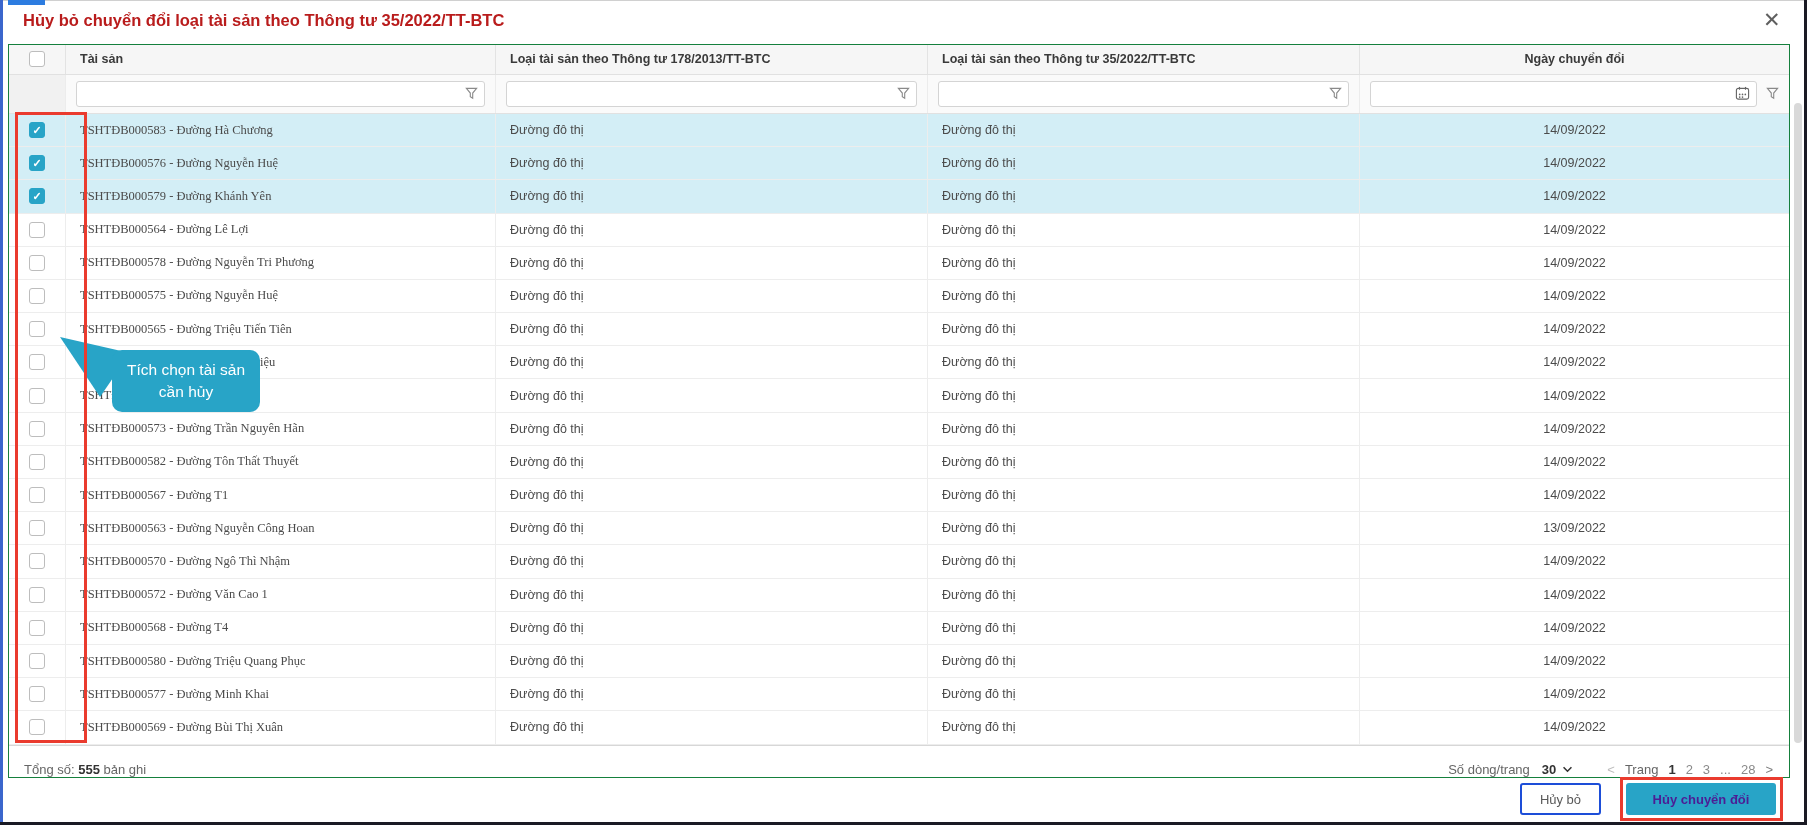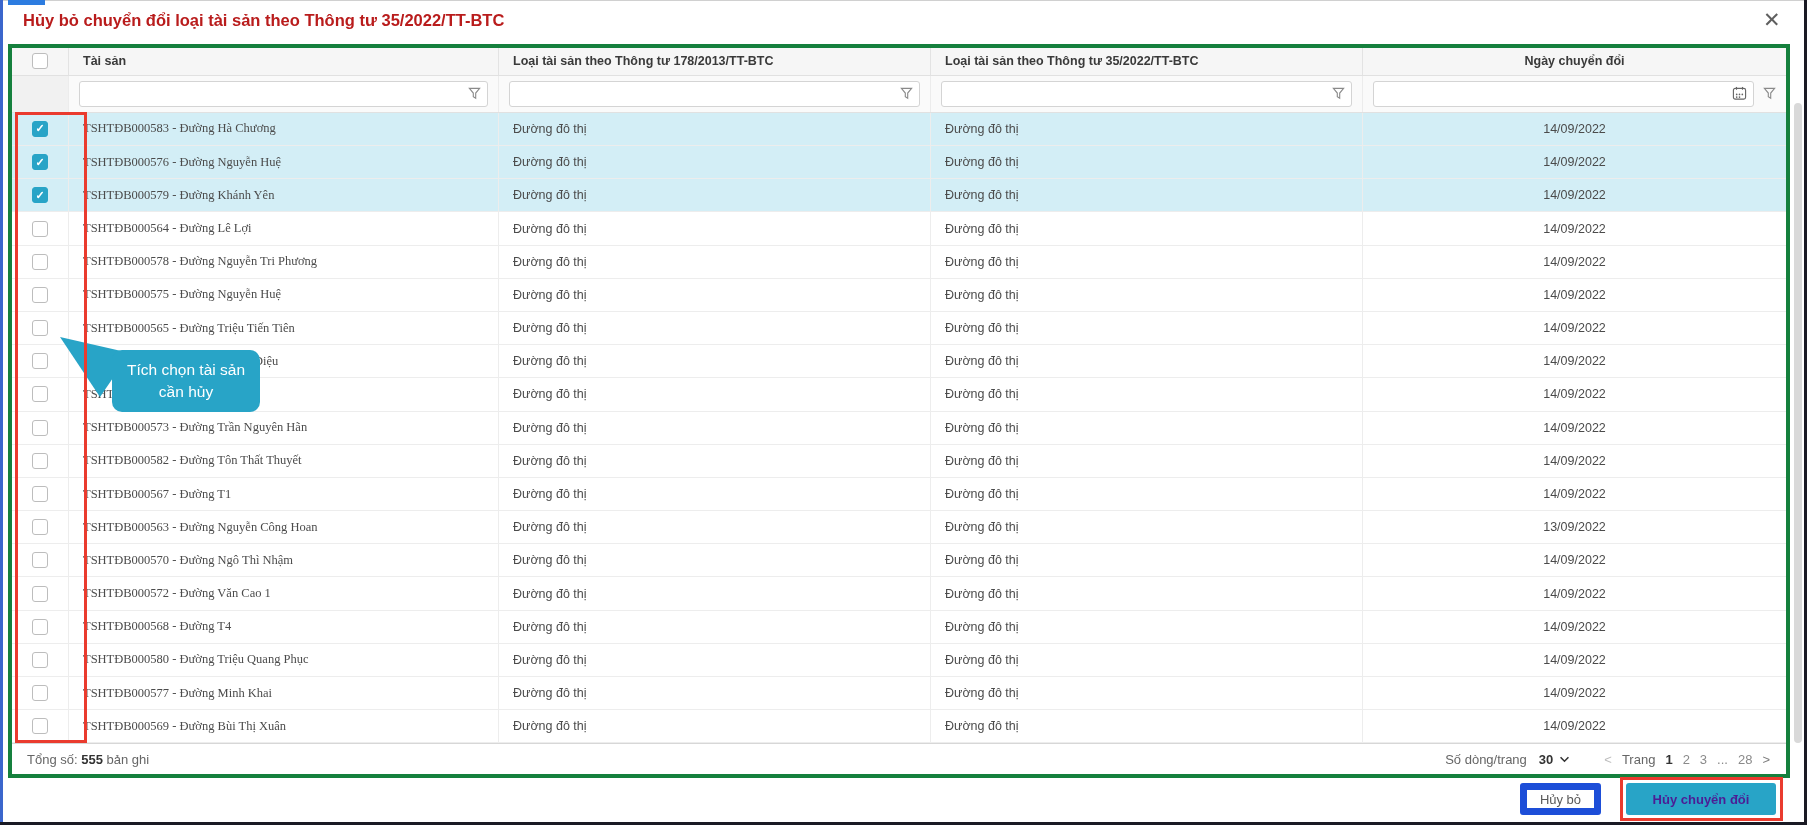--- a/index.html
+++ b/index.html
@@ -10,21 +10,21 @@
   .edge-top    { position:absolute; left:0; top:0; width:100%; height:1px; background:#d0d0d0; }
   .edge-left   { position:absolute; left:0; top:0; width:3px; height:100%; background:#3b66cc; }
   .edge-right  { position:absolute; right:0; top:0; width:3px; height:100%; background:#1a1a24; }
   .edge-bottom { position:absolute; left:0; bottom:0; width:100%; height:3px; background:#1a1a24; }
   .blue-tab    { position:absolute; left:8px; top:0; width:37px; height:5px; background:#2d7ce0; }
 
   .modal-title { position:absolute; left:23px; top:11px; font-size:16.5px; font-weight:bold; color:#b91c1c; }
   .close-x { position:absolute; left:1763px; top:6px; font-size:21px; color:#5f5f5f; cursor:pointer; line-height:28px; }
 
   
-  .tbl { position:absolute; left:8px; top:44px; width:1782px; height:734px; border:4px solid #15803d; display:flex; flex-direction:column; background:#fff; }
+  .tbl { position:absolute; left:8px; top:44px; width:1782px; height:734px; border:1px solid #15803d; display:flex; flex-direction:column; background:#fff; }
   .thead { height:30px; display:flex; background:#f6f6f6; border-bottom:1px solid #e1e1e1; }
   .th { display:flex; align-items:center; padding-left:14px; font-size:12.5px; font-weight:bold; color:#3a3a3a; border-right:1px solid #e3e3e3; }
   .th:last-child { border-right:none; }
   .w0 { width:57px; padding-left:0; justify-content:center; }
   .w1 { width:430px; } .w2 { width:432px; } .w3 { width:432px; }
   .w4 { flex:1; justify-content:center; padding-left:0; }
 
   .cb { width:16px; height:16px; border:1.5px solid #bdbdbd; border-radius:3px; background:#fff; display:inline-flex; align-items:center; justify-content:center; font-size:11px; color:#fff; cursor:pointer; }
   .cb.checked { background:#28a4c7; border-color:#28a4c7; font-weight:bold; }
 
@@ -40,21 +40,21 @@
 
   .tbody { flex:1; }
   .tr { height:33.2px; display:flex; background:#fff; border-bottom:1px solid #ededed; }
   .tr.selected { background:#d3eef6; }
   .td { display:flex; align-items:center; padding-left:14px; font-size:12.5px; color:#4b4b4b; border-right:1px solid #ededed; overflow:hidden; white-space:nowrap; }
   .td:last-child { border-right:none; }
   .td-check { width:57px; padding-left:0; justify-content:center; }
   .td-c1 { width:430px;font-family:Liberation Serif, serif; } .td-c2 { width:432px; } .td-c3 { width:432px; }
   .td-date { flex:1; justify-content:center; padding-left:0; }
 
-  .tfoot { height:33px; border-top:1px solid #d7d7d7; display:flex; align-items:center; font-size:13px; color:#666; background:#fff; }
+  .tfoot { height:33px; border-top:1px solid #d7d7d7; display:flex; align-items:flex-end; font-size:13px; color:#666; background:#fff; }
   .total { padding-left:15px; }
   .total b { color:#333; }
   .pager { margin-left:auto; display:flex; align-items:center; padding-right:16px; }
   .rpp-label { color:#666; }
   .rpp { display:flex; align-items:center; gap:6px; margin-left:12px; cursor:pointer; }
   .rpp-value { font-weight:bold; color:#333; }
   .pg-nav { display:flex; align-items:center; gap:10px; margin-left:34px; }
   .pg-prev { color:#bdbdbd; cursor:pointer; }
   .pg-next { color:#7d7d7d; cursor:pointer; }
   .pg-trang { color:#666; }
@@ -66,21 +66,21 @@
   
   .tooltip { position:absolute; left:112px; top:350px; width:148px; height:62px; background:#28a4c7; border-radius:10px; color:#fff; font-size:15.5px; line-height:1.42; display:flex; align-items:center; justify-content:center; text-align:center; padding:0 12px; z-index:5; }
   .tooltip-tail { position:absolute; left:56px; top:331px; z-index:5; }
 
   
   .annot { position:absolute; border:3px solid #ea3b2e; z-index:7; pointer-events:none; }
   .annot-checkcol { left:15px; top:112px; width:72px; height:631px; }
   .annot-confirm { left:1620px; top:777px; width:163px; height:44px; }
 
   
-  .btn-cancel { position:absolute; left:1520px; top:783px; width:81px; height:32px; background:#fff; border:7px solid #1d4ed8; border-radius:3px; font-size:13px; color:#595959; font-family:"Liberation Sans",sans-serif; cursor:pointer; }
+  .btn-cancel { position:absolute; left:1520px; top:783px; width:81px; height:32px; background:#fff; border:2px solid #1d4ed8; border-radius:3px; font-size:13px; color:#595959; font-family:"Liberation Sans",sans-serif; cursor:pointer; }
   .btn-confirm { position:absolute; left:1626px; top:783px; width:150px; height:32px; background:#28a4c7; border:none; border-radius:3px; font-size:13px; font-weight:bold; color:#4c1d95; font-family:"Liberation Sans",sans-serif; cursor:pointer; z-index:6; }
 </style>
 </head>
 <body>
 
 <div class="screen">
   <div class="edge-top"></div>
   <div class="blue-tab"></div>
 
   <div class="modal-title">Hủy bỏ chuyển đổi loại tài sản theo Thông tư 35/2022/TT-BTC</div>

